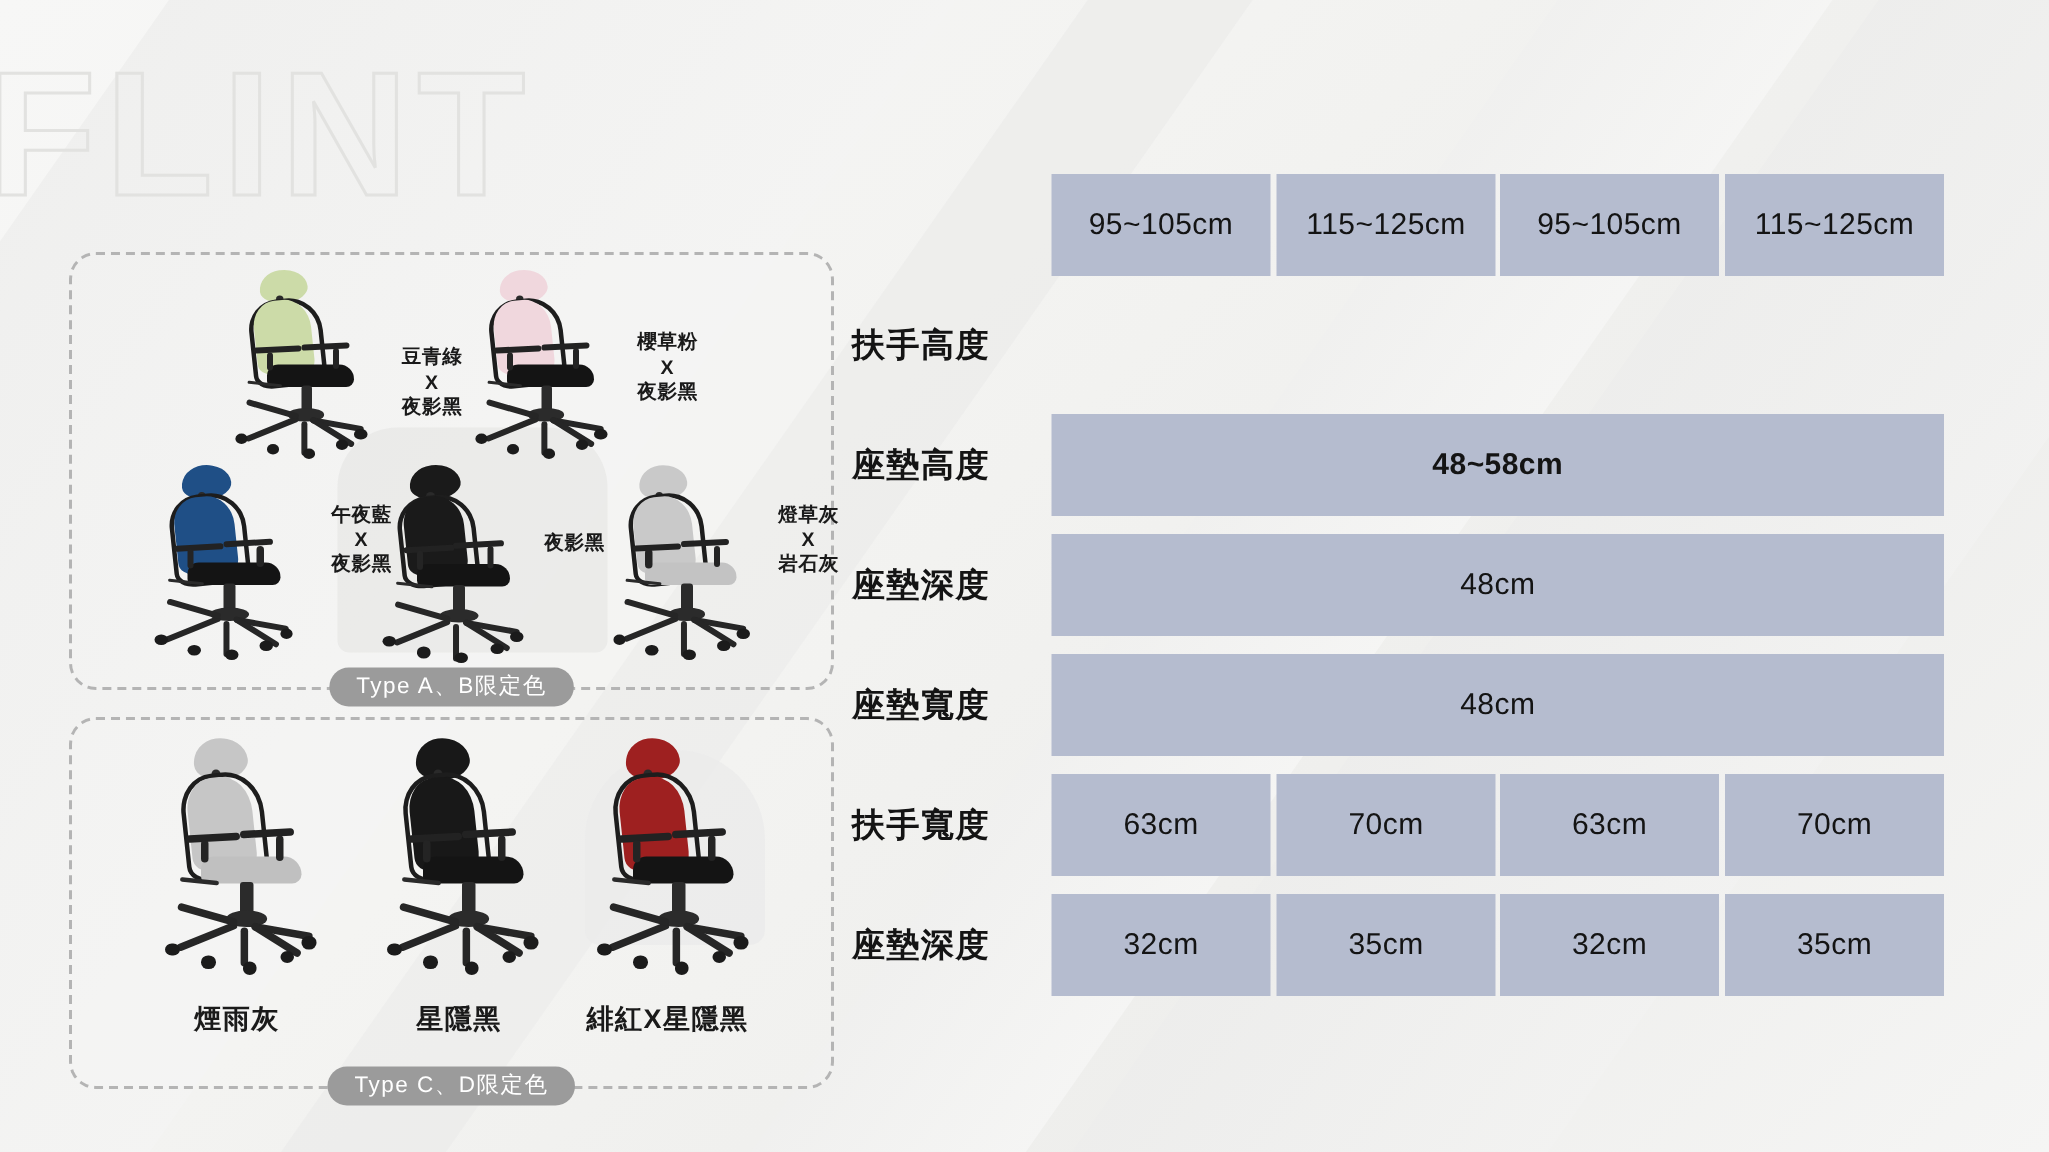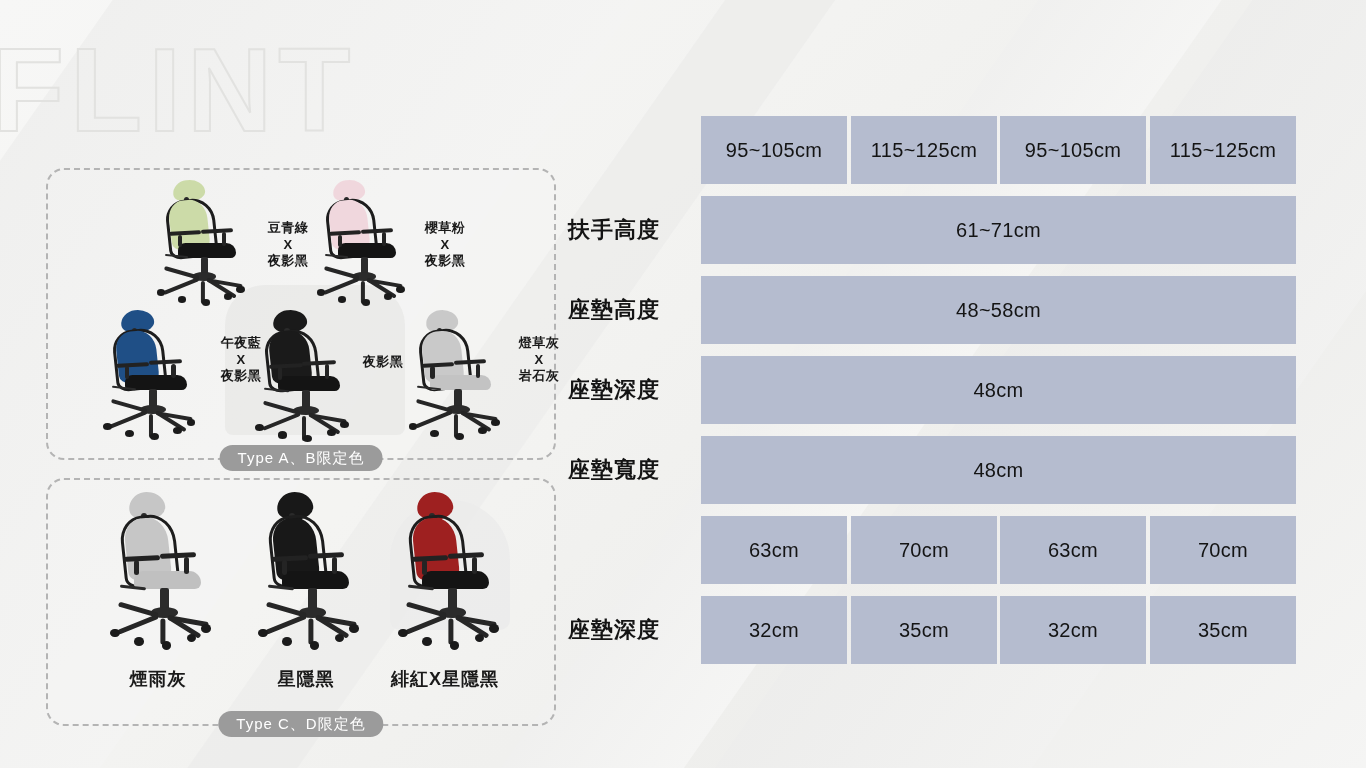--- a/index.html
+++ b/index.html
@@ -138,21 +138,21 @@
           <div class="ch-leg" style="left: 52.5px; top: 96.4267px; width: 35.7px; height: 3.84px; transform: rotate(196deg);"></div>
           <div class="ch-leg" style="left: 60.9px; top: 98.1333px; width: 35.7px; height: 3.84px; transform: rotate(10deg);"></div>
           <div class="ch-leg" style="left: 60.9px; top: 97.28px; width: 33.6px; height: 3.84px; transform: rotate(32deg);"></div>
           <div class="ch-leg" style="left: 56.7px; top: 98.9867px; width: 23.1px; height: 3.84px; transform: rotate(90deg);"></div>
           <div class="ch-wheel" style="left: 10.5px; top: 109.227px; width: 8.4px; height: 6.82667px;"></div>
           <div class="ch-wheel" style="left: 31.5px; top: 116.053px; width: 8.4px; height: 6.82667px;"></div>
           <div class="ch-wheel" style="left: 55.65px; top: 119.467px; width: 8.4px; height: 6.82667px;"></div>
           <div class="ch-wheel" style="left: 77.7px; top: 113.493px; width: 8.4px; height: 6.82667px;"></div>
           <div class="ch-wheel" style="left: 90.3px; top: 105.813px; width: 8.4px; height: 6.82667px;"></div>
         </div>
-        <div class="chair-label" style="left: 195px; top: 50px; width: 90px;">豆青綠
+        <div class="chair-label" style="left: 195px; top: 60px; width: 90px;">豆青綠
 X
 夜影黑</div>
         <div class="chair" style="left: 258px; top: 10px; width: 105px; height: 128px;">
           <div class="ch-head" style="left: 27.3px; top: 0px; width: 31.5px; height: 22.1867px; background: rgb(240, 215, 221); transform: rotate(-7deg);"></div>
           <div class="ch-neck" style="left: 37.8px; top: 17.0667px; width: 5.25px; height: 13.6533px;"></div>
           <div class="ch-back-frame" style="left: 21px; top: 18.7733px; width: 43.05px; height: 52.9067px; transform: rotate(-6deg);"></div>
           <div class="ch-back" style="left: 24.15px; top: 20.48px; width: 37.8px; height: 49.4933px; background: rgb(240, 215, 221); transform: rotate(-6deg);"></div>
           <div class="ch-seat" style="left: 31.5px; top: 63.1467px; width: 58.8px; height: 14.5067px; background: rgb(20, 20, 20);"></div>
           <div class="ch-arm" style="left: 23.1px; top: 51.2px; width: 31.5px; height: 4.26667px; transform: rotate(-3deg);"></div>
           <div class="ch-arm" style="left: 54.6px; top: 48.64px; width: 31.5px; height: 4.26667px; transform: rotate(-3deg);"></div>
@@ -344,43 +344,41 @@
         <div class="srow">
           <div class="cells" style="width: 595px;">
             <div class="cell" style="left: 0px; width: 146px; background: rgb(181, 188, 207);">95~105cm</div>
             <div class="cell" style="left: 150px; width: 146px; background: rgb(181, 188, 207);">115~125cm</div>
             <div class="cell" style="left: 299px; width: 146px; background: rgb(181, 188, 207);">95~105cm</div>
             <div class="cell" style="left: 449px; width: 146px; background: rgb(181, 188, 207);">115~125cm</div>
           </div>
         </div>
         <div class="srow">
           <div class="row-label">扶手高度</div>
-          <div class="cells" style="width: 595px;">
-            <div class="cell wide" style="left: 0px; width: 595px; background: rgb(181, 188, 207);">61~71cm</div>
-          </div>
         </div>
         <div class="srow">
           <div class="row-label">座墊高度</div>
-          <div class="cells" style="width: 553px;">
+          <div class="cells" style="width: 553px; font-weight: bold;">
             <div class="cell wide" style="left: 0px; width: 595px; background: rgb(181, 188, 207);">48~58cm</div>
           </div>
         </div>
         <div class="srow">
           <div class="row-label">座墊深度</div>
           <div class="cells" style="width: 595px;">
             <div class="cell wide" style="left: 0px; width: 595px; background: rgb(181, 188, 207);">48cm</div>
           </div>
         </div>
         <div class="srow">
           <div class="row-label">座墊寬度</div>
           <div class="cells" style="width: 595px;">
             <div class="cell wide" style="left: 0px; width: 595px; background: rgb(181, 188, 207);">48cm</div>
           </div>
         </div>
         <div class="srow">
+          <div class="row-label">扶手寬度</div>
           <div class="cells" style="width: 595px;">
             <div class="cell" style="left: 0px; width: 146px; background: rgb(181, 188, 207);">63cm</div>
             <div class="cell" style="left: 150px; width: 146px; background: rgb(181, 188, 207);">70cm</div>
             <div class="cell" style="left: 299px; width: 146px; background: rgb(181, 188, 207);">63cm</div>
             <div class="cell" style="left: 449px; width: 146px; background: rgb(181, 188, 207);">70cm</div>
           </div>
         </div>
         <div class="srow">
           <div class="row-label">座墊深度</div>
           <div class="cells" style="width: 595px;">

